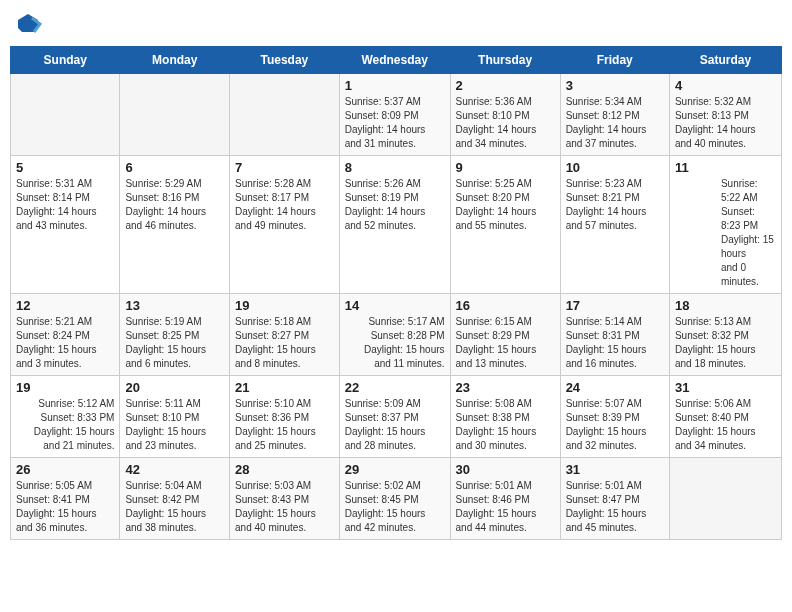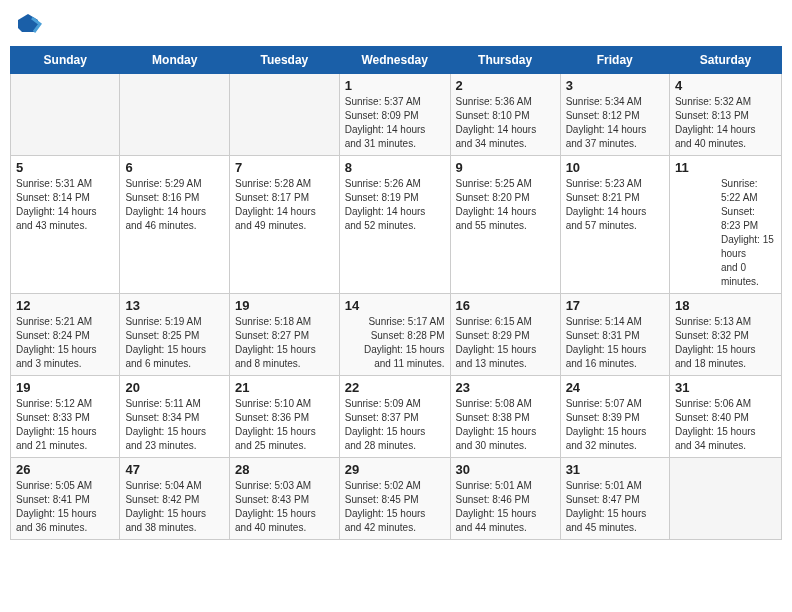--- a/index.html
+++ b/index.html
@@ -259,29 +259,29 @@
           <span class="day-num">18</span>
           <div class="day-info" style="white-space: pre-line;">Sunrise: 5:13 AM
 Sunset: 8:32 PM
 Daylight: 15 hours
 and 18 minutes.</div>
         </td>
       </tr>
       <tr>
         <td>
           <span class="day-num">19</span>
-          <div class="day-info" style="white-space: pre-line;">Sunrise: 5:12 AM
+          <div class="day-info" style="white-space: pre-line; text-align: right;">Sunrise: 5:12 AM
 Sunset: 8:33 PM
 Daylight: 15 hours
 and 21 minutes.</div>
         </td>
         <td>
           <span class="day-num">20</span>
           <div class="day-info" style="white-space: pre-line;">Sunrise: 5:11 AM
-Sunset: 8:34 PM
+Sunset: 8:10 PM
 Daylight: 15 hours
 and 23 minutes.</div>
         </td>
         <td>
           <span class="day-num">21</span>
           <div class="day-info" style="white-space: pre-line;">Sunrise: 5:10 AM
 Sunset: 8:36 PM
 Daylight: 15 hours
 and 25 minutes.</div>
         </td>
@@ -316,21 +316,21 @@
       </tr>
       <tr>
         <td>
           <span class="day-num">26</span>
           <div class="day-info" style="white-space: pre-line;">Sunrise: 5:05 AM
 Sunset: 8:41 PM
 Daylight: 15 hours
 and 36 minutes.</div>
         </td>
         <td>
-          <span class="day-num">47</span>
+          <span class="day-num">42</span>
           <div class="day-info" style="white-space: pre-line;">Sunrise: 5:04 AM
 Sunset: 8:42 PM
 Daylight: 15 hours
 and 38 minutes.</div>
         </td>
         <td>
           <span class="day-num">28</span>
           <div class="day-info" style="white-space: pre-line;">Sunrise: 5:03 AM
 Sunset: 8:43 PM
 Daylight: 15 hours

